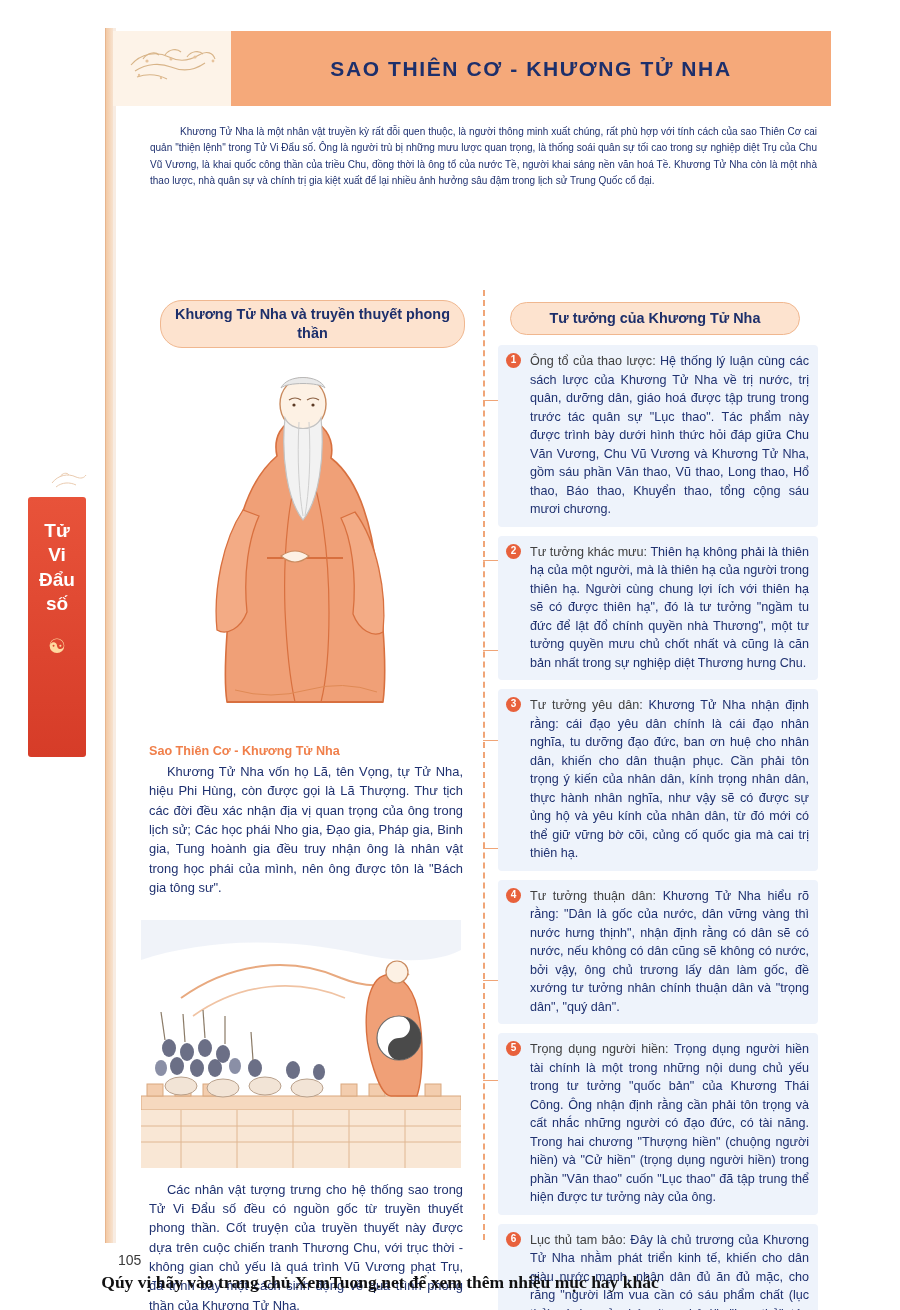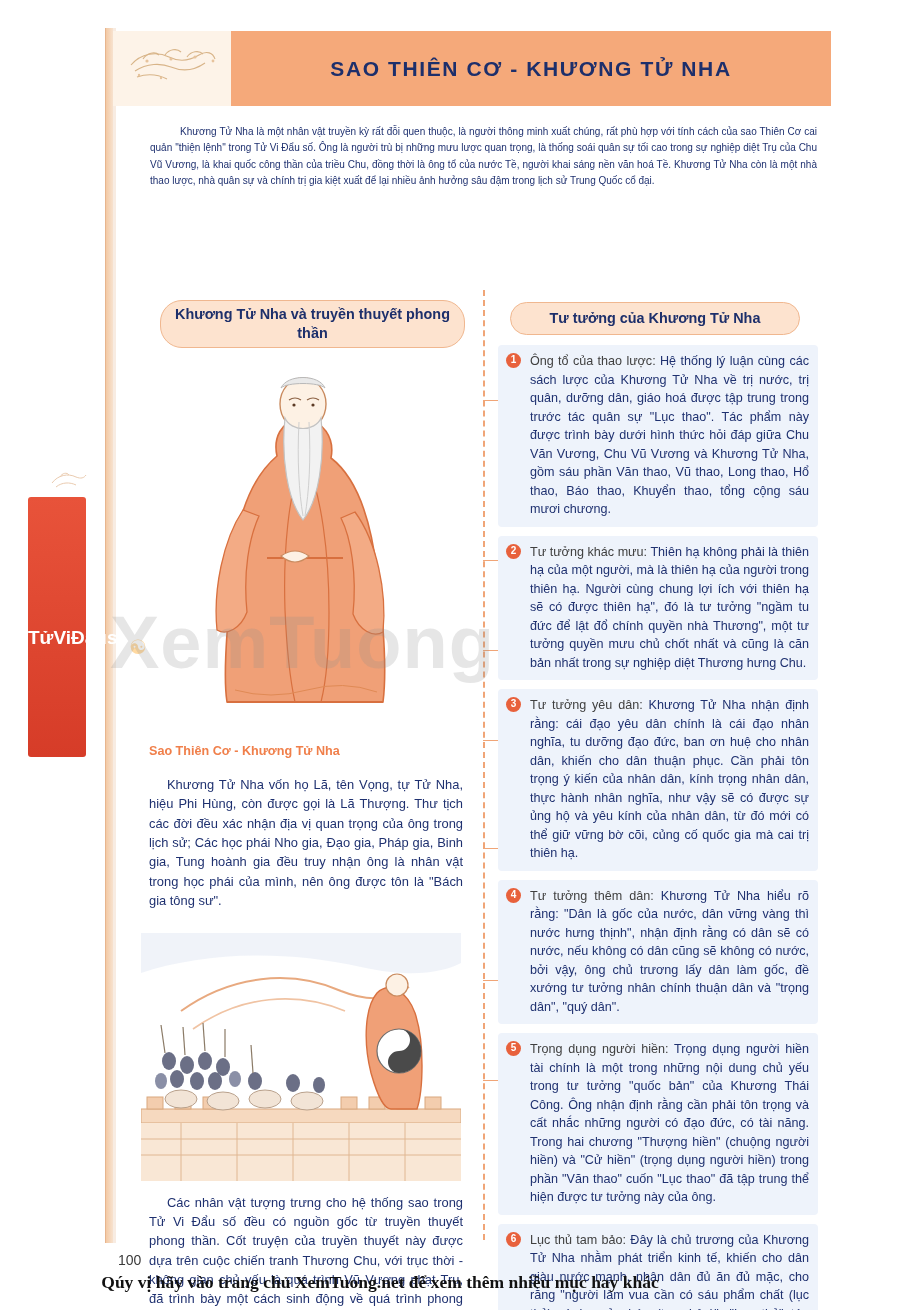--- a/index.html
+++ b/index.html
@@ -123,21 +123,21 @@
     font-size: 12.6px;
     font-weight: bold;
     color: #f07f4a;
     margin: 4px 0 2px 18px;
   }
   .caption-body {
     font-size: 12.9px;
     line-height: 1.5;
     color: #1f3170;
     text-align: justify;
-    margin: 17px 8px 0 18px;
+    margin: 4px 8px 0 18px;
     text-indent: 18px;
   }
   .figure2-box {
     position: relative;
     margin: 22px 0 0 10px;
     width: 320px; height: 250px;
     overflow: hidden;
   }
   .caption-body2 {
     font-size: 12.9px;
@@ -192,21 +192,21 @@
   }
 
   
   .side-tab {
     position: absolute;
     left: 28px; top: 497px;
     width: 58px; height: 260px;
     background: linear-gradient(180deg,#e8533a,#d63c28);
     border-radius: 3px;
     display: flex;
-    flex-direction: row;
+    flex-direction: column;
     align-items: center;
     padding-top: 22px;
   }
   .side-tab .t {
     color: #ffffff;
     font-size: 19px;
     font-weight: bold;
     line-height: 1.28;
     text-align: center;
   }
@@ -448,33 +448,32 @@
       <span class="lead">Tư tưởng khác mưu:</span><span> Thiên hạ không phải là thiên hạ của một người, mà là thiên hạ của người trong thiên hạ. Người cùng chung lợi ích với thiên hạ sẽ có được thiên hạ", đó là tư tưởng "ngầm tu đức để lật đổ chính quyền nhà Thương", một tư tưởng quyền mưu chủ chốt nhất và cũng là căn bản nhất trong sự nghiệp diệt Thương hưng Chu.</span>
     </div>
 
     <div class="item">
       <span class="num">3</span>
       <span class="lead">Tư tưởng yêu dân:</span><span> Khương Tử Nha nhận định rằng: cái đạo yêu dân chính là cái đạo nhân nghĩa, tu dưỡng đạo đức, ban ơn huệ cho nhân dân, khiến cho dân thuận phục. Cần phải tôn trọng ý kiến của nhân dân, kính trọng nhân dân, thực hành nhân nghĩa, như vậy sẽ có được sự ủng hộ và yêu kính của nhân dân, từ đó mới có thể giữ vững bờ cõi, củng cố quốc gia mà cai trị thiên hạ.</span>
     </div>
 
     <div class="item">
       <span class="num">4</span>
-      <span class="lead">Tư tưởng thêm dân:</span><span> Khương Tử Nha hiểu rõ rằng: "Dân là gốc của nước, dân vững vàng thì nước hưng thịnh", nhận định rằng có dân sẽ có nước, nếu không có dân cũng sẽ không có nước, bởi vậy, ông chủ trương lấy dân làm gốc, đề xướng tư tưởng nhân chính thuận dân và "trọng dân", "quý dân".</span>
+      <span class="lead">Tư tưởng thuận dân:</span><span> Khương Tử Nha hiểu rõ rằng: "Dân là gốc của nước, dân vững vàng thì nước hưng thịnh", nhận định rằng có dân sẽ có nước, nếu không có dân cũng sẽ không có nước, bởi vậy, ông chủ trương lấy dân làm gốc, đề xướng tư tưởng nhân chính thuận dân và "trọng dân", "quý dân".</span>
     </div>
 
     <div class="item">
       <span class="num">5</span>
       <span class="lead">Trọng dụng người hiền:</span><span> Trọng dụng người hiền tài chính là một trong những nội dung chủ yếu trong tư tưởng "quốc bản" của Khương Thái Công. Ông nhận định rằng cần phải tôn trọng và cất nhắc những người có đạo đức, có tài năng. Trong hai chương "Thượng hiền" (chuộng người hiền) và "Cử hiền" (trọng dụng người hiền) trong phần "Văn thao" cuốn "Lục thao" đã tập trung thể hiện được tư tưởng này của ông.</span>
     </div>
 
     <div class="item">
       <span class="num">6</span>
       <span class="lead">Lục thủ tam bảo:</span><span> Đây là chủ trương của Khương Tử Nha nhằm phát triển kinh tế, khiến cho dân giàu nước mạnh, nhân dân đủ ăn đủ mặc, cho rằng "người làm vua cần có sáu phẩm chất (lục thủ) và ba của báu (tam bảo)". "Lục thủ" tức nhân, nghĩa, trung, tín, dũng, mưu; "Tam bảo" tức nông, công, thương.</span>
     </div>
 
   </div>
 
-  <div class="watermark">XemTuong</div>
-
-  <div class="page-num">100</div>
+
+  <div class="page-num">105</div>
   <div class="footer">Qúy vị hãy vào trang chủ XemTuong.net để xem thêm nhiều mục hay khác</div>
 
 </div>
 
 </body></html>

